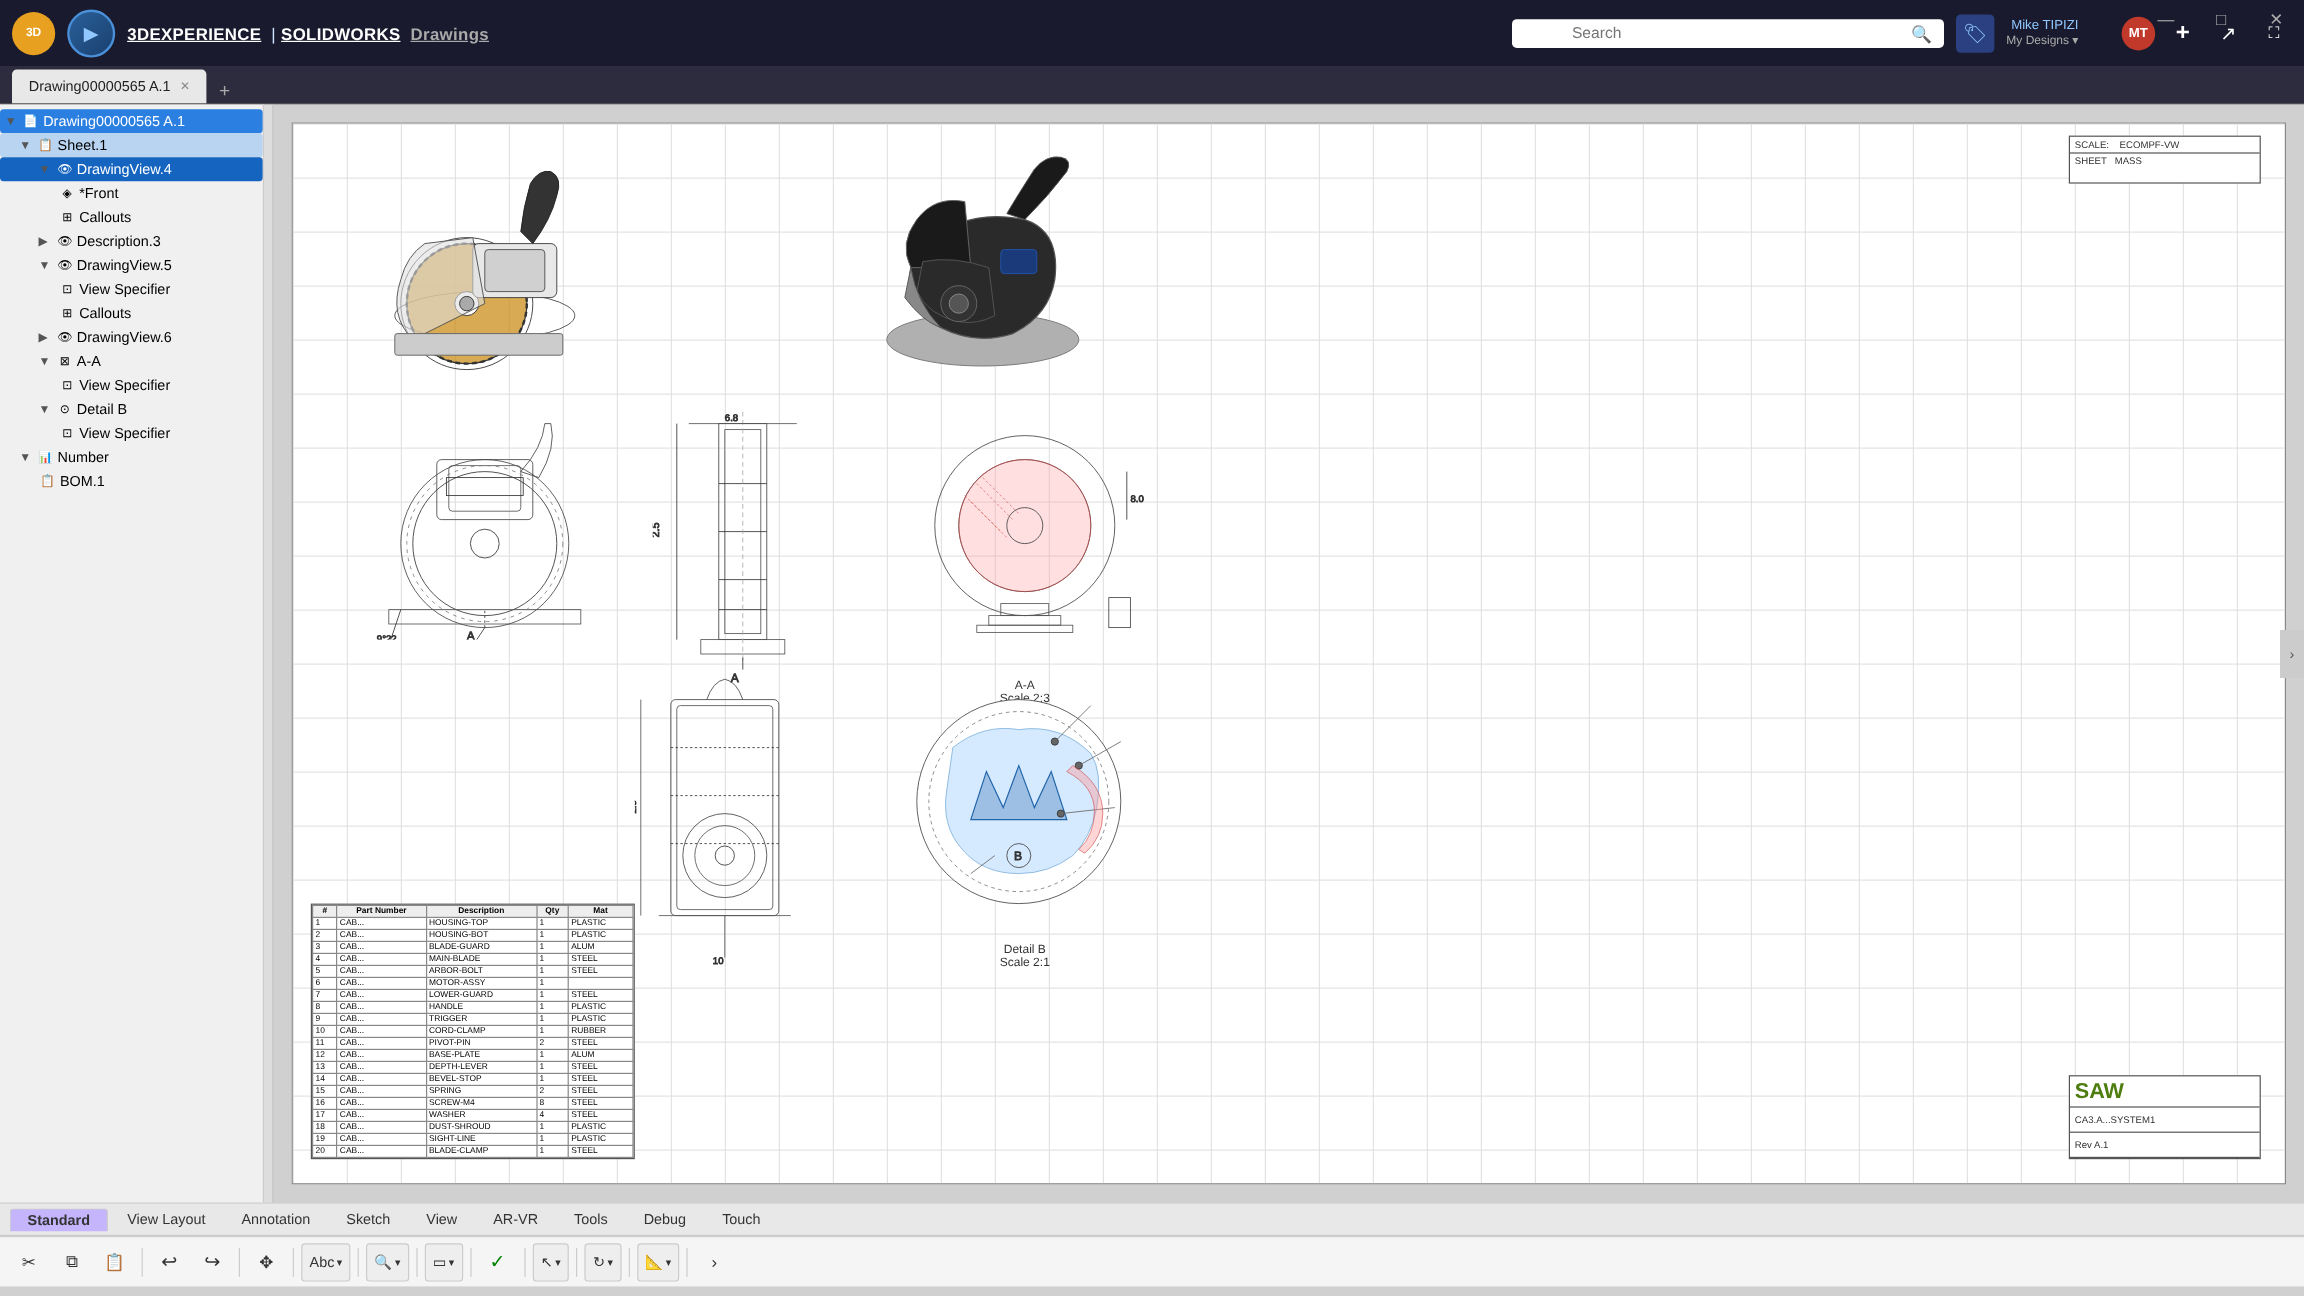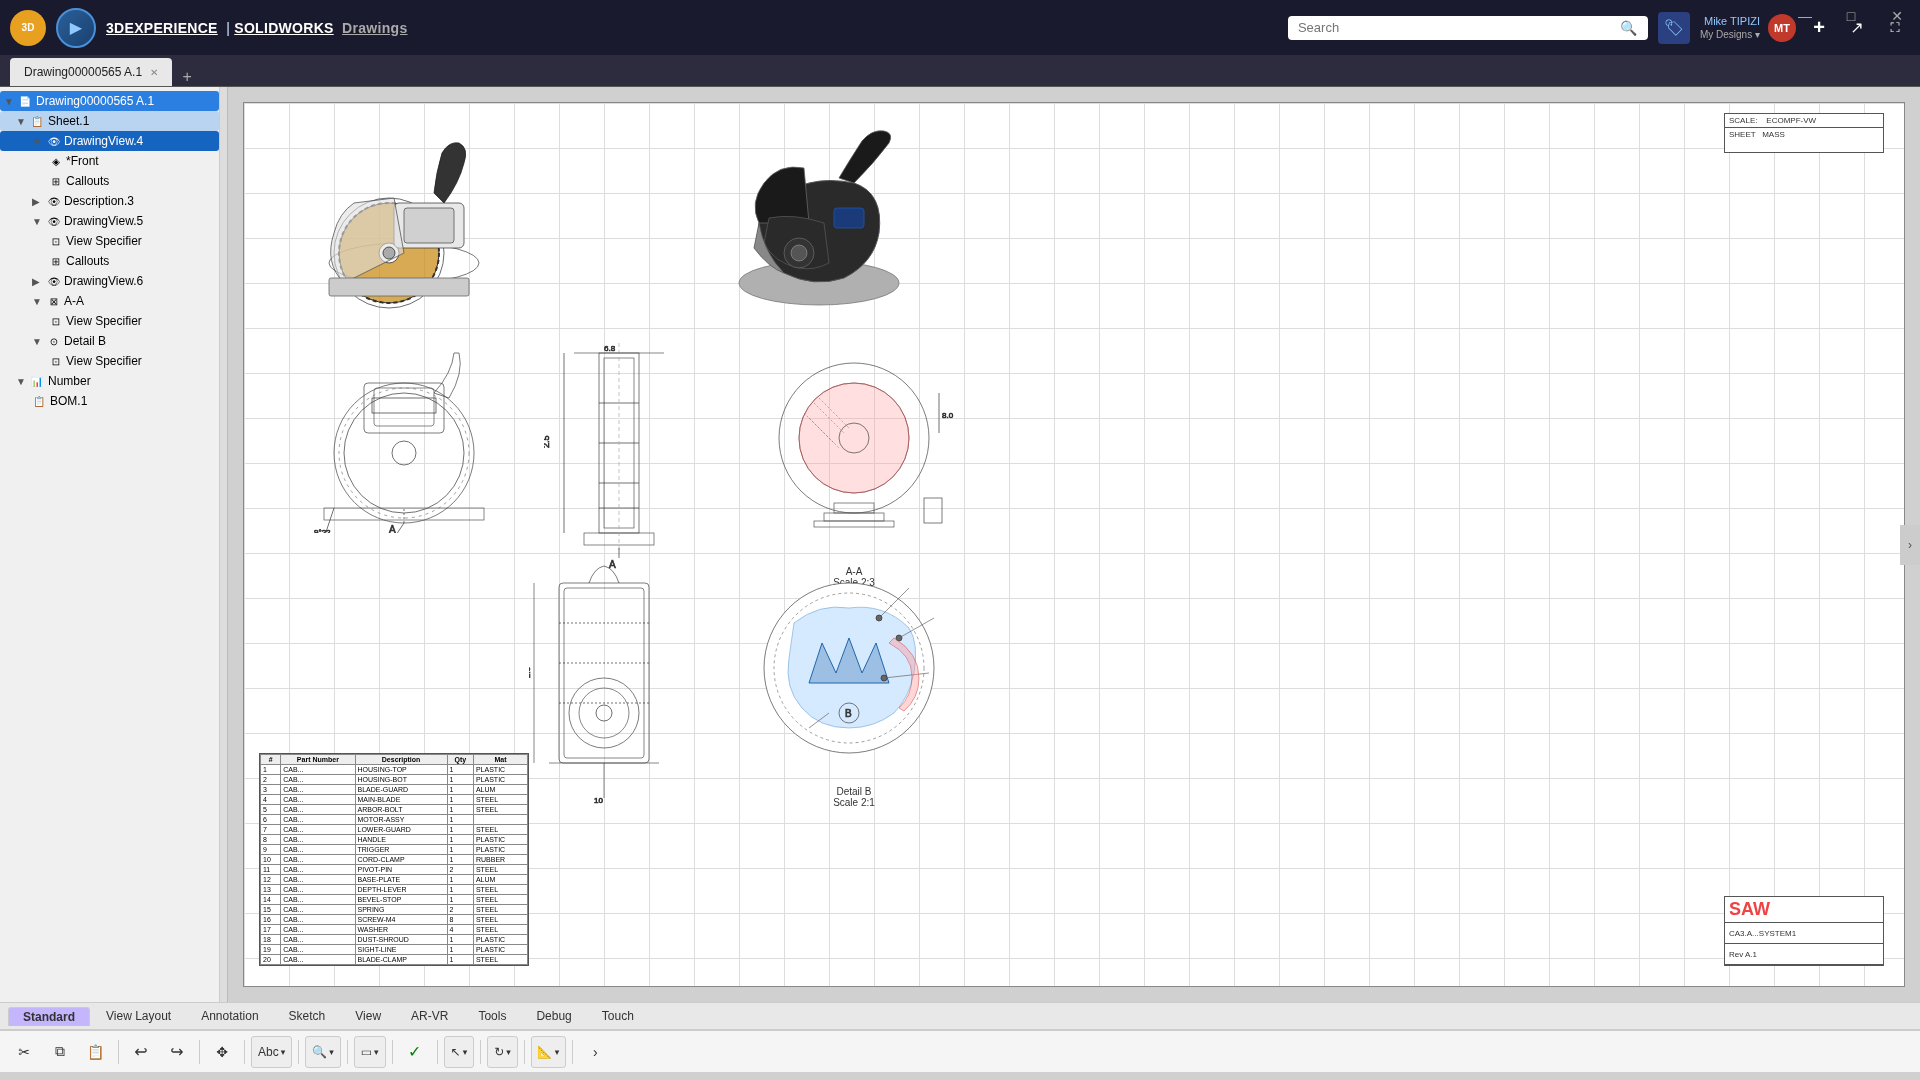--- a/index.html
+++ b/index.html
@@ -43,41 +43,41 @@
       margin-left: auto;
       display: flex;
       align-items: center;
       background: white;
       border-radius: 4px;
       padding: 4px 10px;
       width: 360px;
       gap: 6px;
     }
     #search-bar input {
-      border: none; outline: none; font-size: 13px; width: 100%; background: transparent;
+      border: none; outline: none; font-size: 13px; width: 100%; background: transparent; margin-left: 40px;
     }
 
     #bookmark-icon {
       width: 32px; height: 32px;
       background: #2a4080;
       border-radius: 4px;
       display: flex; align-items: center; justify-content: center;
       cursor: pointer;
     }
 
     #user-area {
       display: flex; align-items: center; gap: 8px;
       color: white; font-size: 12px; cursor: pointer;
     }
     #user-avatar {
       width: 28px; height: 28px;
       background: #c0392b;
       border-radius: 50%;
       display: flex; align-items: center; justify-content: center;
-      font-size: 11px; color: white; font-weight: bold;
+      font-size: 11px; color: white; font-weight: bold; margin-left: 28px;
     }
 
     #topbar-right-actions {
       display: flex; align-items: center; gap: 8px;
     }
     .topbar-icon-btn {
       width: 30px; height: 30px;
       display: flex; align-items: center; justify-content: center;
       cursor: pointer; color: #ccc; font-size: 16px;
     }
@@ -288,21 +288,21 @@
       position: absolute;
       right: 0; top: 50%;
       transform: translateY(-50%);
       width: 20px; height: 40px;
       background: #ccc;
       display: flex; align-items: center; justify-content: center;
       cursor: pointer; font-size: 12px; color: #555;
     }
 
     .saw-label {
-      font-size: 18px; font-weight: bold; color: #ef4444;
+      font-size: 18px; font-weight: bold; color: #4d7c0f;
       display: flex; align-items: center; justify-content: center;
       height: 100%;
     }
   </style>
 </head>
 <body>
 
 <div id="topbar">
 
   <div id="window-controls">

